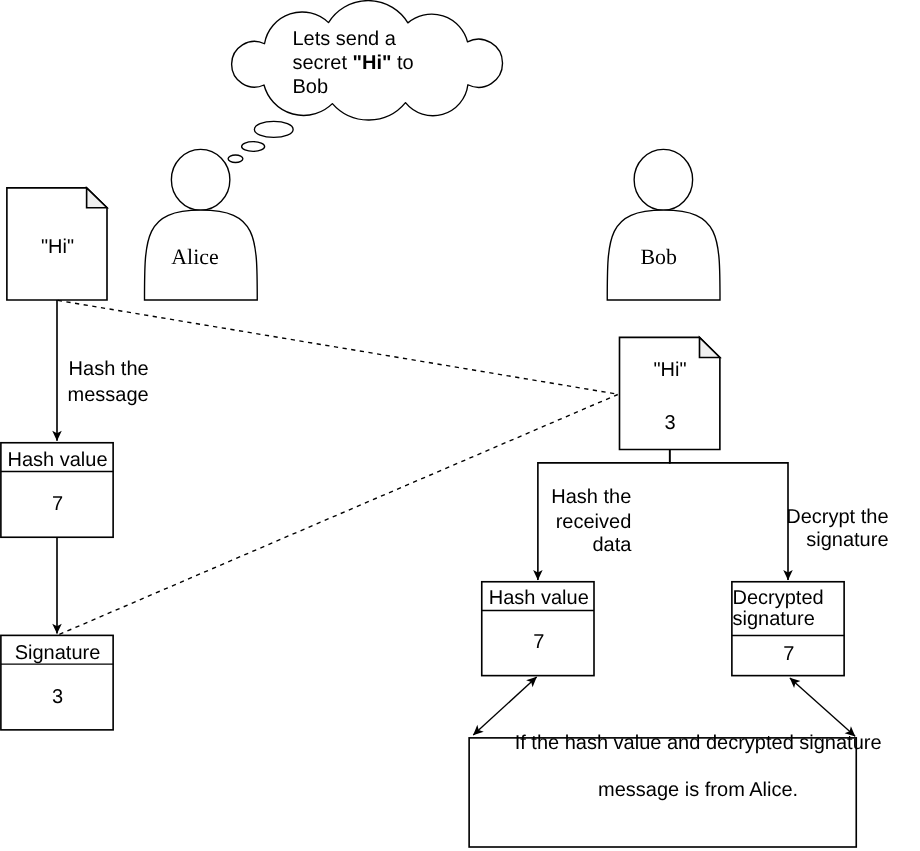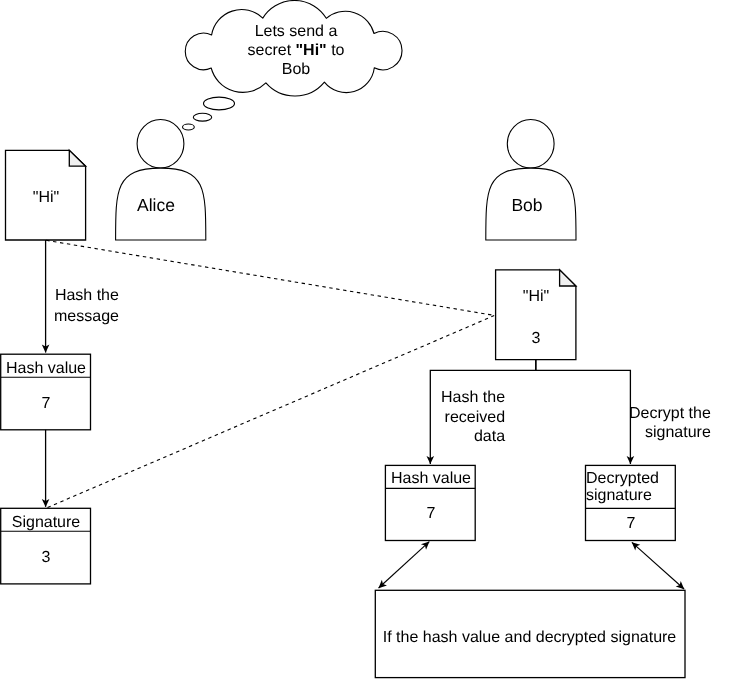--- a/index.html
+++ b/index.html
@@ -2,21 +2,21 @@
 <html><head>
 <meta charset="utf-8">
 <title>Digital signature diagram</title>
 <style>
   html,body{margin:0;padding:0;background:#ffffff;}
   *{-webkit-font-smoothing:antialiased;text-rendering:geometricPrecision;}
   body{width:736px;height:681px;overflow:hidden;font-family:"Liberation Sans",sans-serif;}
   #canvas{position:relative;width:736px;height:681px;}
   svg.layer{position:absolute;left:0;top:0;width:736px;height:681px;overflow:visible;}
   .lbl{position:absolute;font-family:"Liberation Sans",sans-serif;font-size:16px;color:#000;line-height:20px;white-space:pre;text-align:right;}
-  .actor-lbl{font-size:17.5px;}
+  .actor-lbl{font-size:17.5px;font-family:Liberation Serif, serif;}
 </style>
 </head>
 <body>
 
 <div id="canvas">
 
 <svg class="layer" viewBox="0 0 736 681" xmlns="http://www.w3.org/2000/svg">
   <defs>
     <marker id="ah" markerWidth="10" markerHeight="10" refX="9.0" refY="5" orient="auto" markerUnits="userSpaceOnUse">
       <path d="M 1.1 1.2 L 9.2 5 L 1.1 8.8 L 3.1 5 Z" fill="#000"></path>
@@ -78,21 +78,21 @@
     <path d="M 45.6 429.8 L 45.6 506.8" fill="none" stroke="#000000" stroke-width="1.3" marker-end="url(#ah)"></path>
     <path d="M 46.2 240.3 L 494.4 315.4" fill="none" stroke="#000000" stroke-width="1.1" stroke-dasharray="3.4 3.6"></path>
     <path d="M 47.5 507.5 L 494.2 315.6" fill="none" stroke="#000000" stroke-width="1.1" stroke-dasharray="3.4 3.6"></path>
     <path d="M 535.8 359.6 L 535.8 370.3 L 430.3 370.3 L 430.3 463.9" fill="none" stroke="#000000" stroke-width="1.3" marker-end="url(#ah)"></path>
     <path d="M 535.8 359.6 L 535.8 370.3 L 630.4 370.3 L 630.4 463.9" fill="none" stroke="#000000" stroke-width="1.3" marker-end="url(#ah)"></path>
     <path d="M 429.3 541.6 L 378.6 588" fill="none" stroke="#000000" stroke-width="1.1" marker-end="url(#ah)" marker-start="url(#ahs)"></path>
     <path d="M 631.9 542.4 L 684.1 589.0" fill="none" stroke="#000000" stroke-width="1.1" marker-end="url(#ah)" marker-start="url(#ahs)"></path>
   </g>
 </svg>
 
-<div class="lbl tb" style="left:234px;top:21.5px;width:124px;text-align:center;line-height:19px;"><span>Lets send a</span><br><span>secret </span><b>"Hi"</b><span> to</span><br><span>Bob</span></div>
+<div class="lbl tb" style="left:234px;top:21.5px;width:124px;text-align:left;line-height:19px;"><span>Lets send a</span><br><span>secret </span><b>"Hi"</b><span> to</span><br><span>Bob</span></div>
 
 <div class="lbl actor-lbl" style="left:111px;top:195px;width:90px;text-align:center;">Alice</div>
 <div class="lbl actor-lbl" style="left:482px;top:195px;width:90px;text-align:center;">Bob</div>
 
 <div class="lbl" style="left:6px;top:188px;width:80px;text-align:center;">"Hi"</div>
 
 <div class="lbl" style="left:496px;top:287px;width:80px;text-align:center;">"Hi"</div>
 <div class="lbl" style="left:496px;top:329px;width:80px;text-align:center;">3</div>
 
 <div class="lbl" style="left:1px;top:359px;width:90px;text-align:center;">Hash value</div>
@@ -107,15 +107,15 @@
 <div class="lbl" style="left:586px;top:470px;width:90px;text-align:left;line-height:17px;"><span>Decrypted</span><br><span>signature</span></div>
 <div class="lbl" style="left:586px;top:514px;width:90px;text-align:center;">7</div>
 
 <div class="lbl" style="left:54px;top:286px;line-height:20.5px;"><span>Hash the</span><br><span>message</span></div>
 
 
 <div class="lbl" style="left:441px;top:388px;line-height:19.5px;"><span>Hash the</span><br><span>received</span><br><span>data</span></div>
 
 <div class="lbl" style="left:629px;top:405px;line-height:18.5px;"><span>Decrypt the</span><br><span>signature</span></div>
 
-<div class="lbl" style="left:375px;top:628px;width:309px;text-align:center;line-height:19px;"><span>If the hash value and decrypted signature</span><br><br></div>
+<div class="lbl" style="left:375px;top:585px;width:309px;text-align:center;line-height:19px;padding-left:29px;"><span>If the hash value and decrypted signature</span><br><br><span>message is from Alice.</span></div>
 
 </div>
 
 </body></html>

